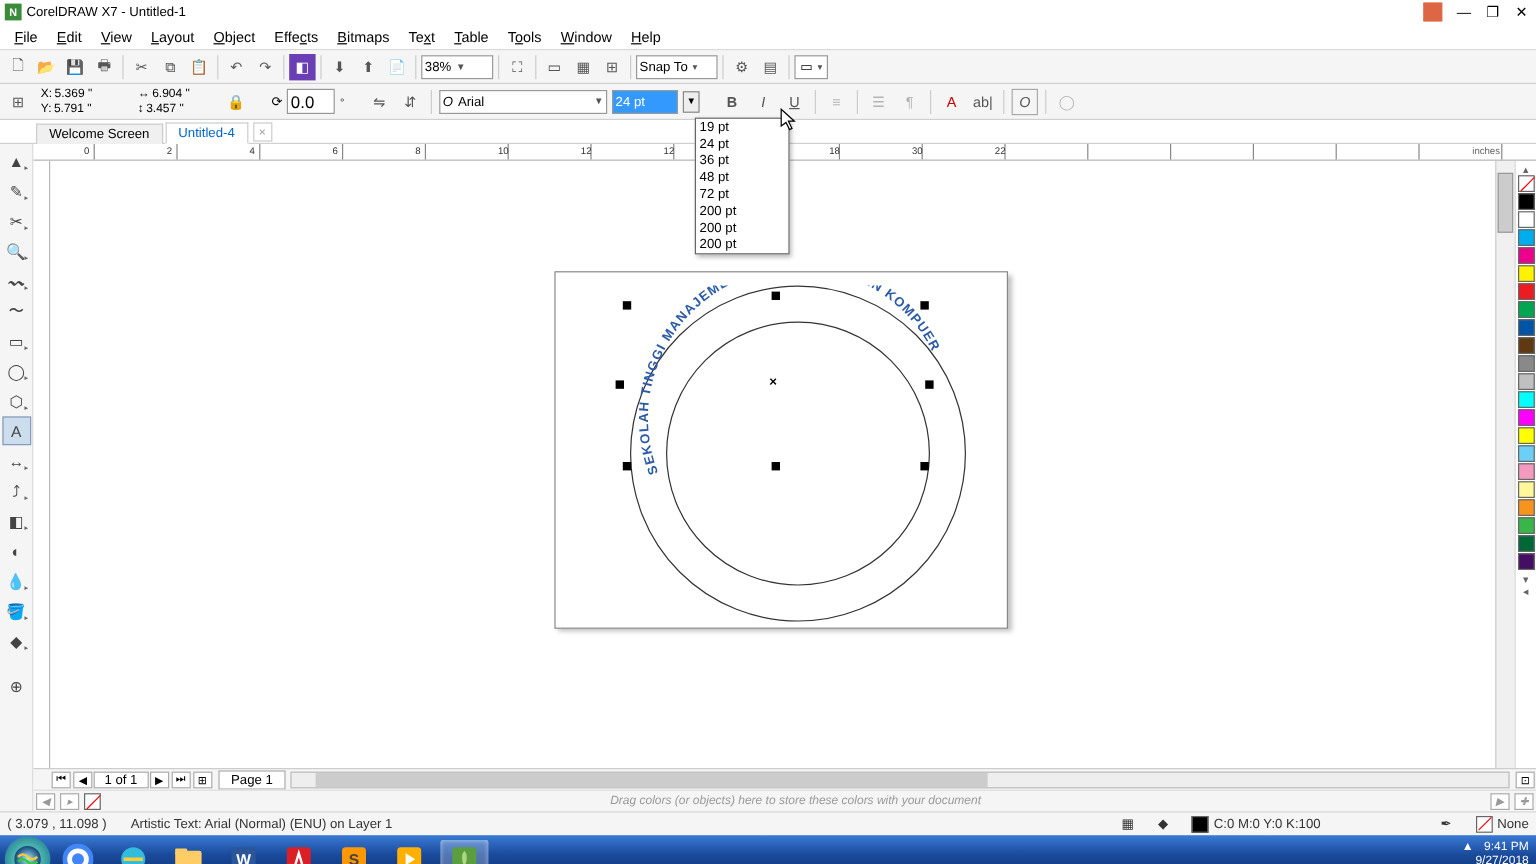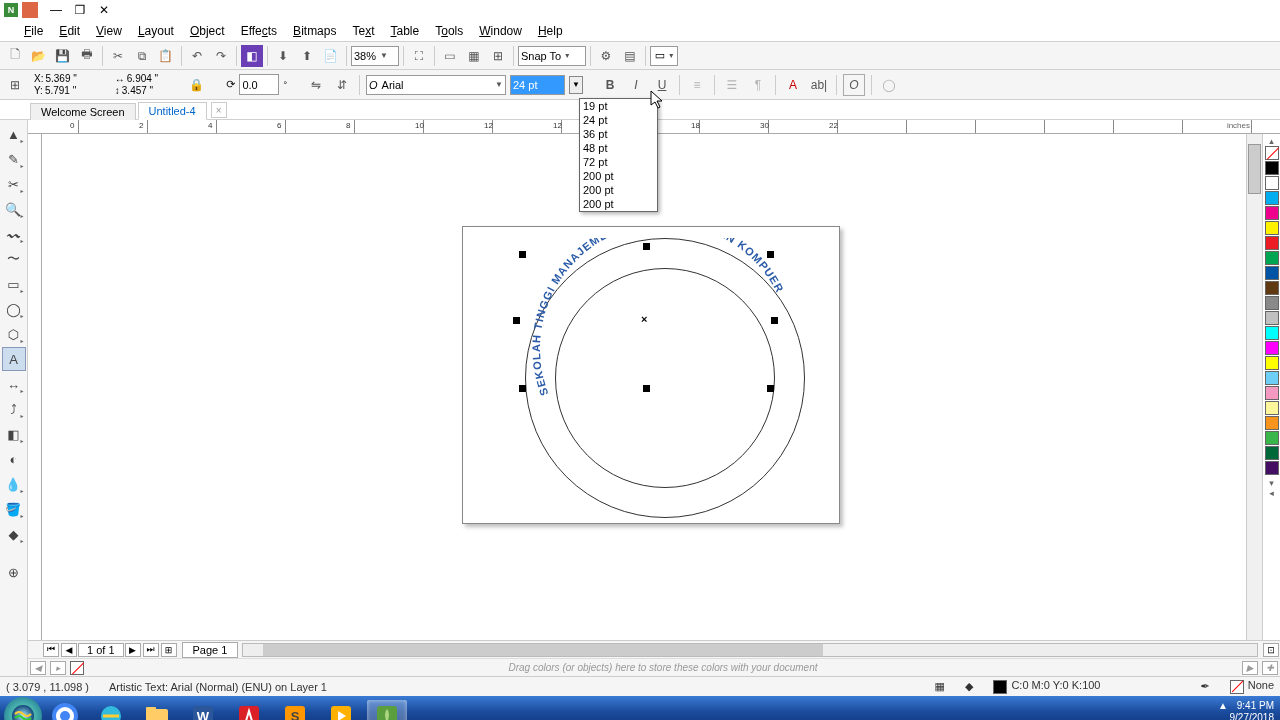--- a/index.html
+++ b/index.html
@@ -5,35 +5,35 @@
 * { margin: 0; padding: 0; box-sizing: border-box; font-family: "Segoe UI", Tahoma, sans-serif; }
 body { background: #fff; width: 1280px; height: 720px; overflow: hidden; position: relative; }
 
 .titlebar { height: 20px; background: #fff; display: flex; align-items: center; padding: 0 4px; font-size: 11px; }
 .titlebar .app-icon { width: 14px; height: 14px; background: #3a8b3a; margin-right: 4px; display:flex;align-items:center;justify-content:center;color:#fff;font-size:9px;font-weight:bold; }
 .titlebar .title { flex: 1; }
 .titlebar .win-btns { display: flex; gap: 8px; align-items: center; }
 .titlebar .wb { width: 16px; height: 14px; display: flex; align-items: center; justify-content: center; font-size: 12px; cursor: default; }
 .user-ic{width:16px;height:16px;background:#d64; margin-right:10px;}
 
-.menubar { height: 22px; background: #fff; border-bottom: 1px solid #d0d0d0; display: flex; align-items: center; padding: 0 16px; font-size: 12px; text-align: center; }
+.menubar { height: 22px; background: #fff; border-bottom: 1px solid #d0d0d0; display: flex; align-items: center; padding: 0 4px; font-size: 12px; text-align: center; }
 .menubar .mi { padding: 2px 8px; cursor: default; }
 .menubar .mi u { text-decoration: underline; }
 
 .toolbar { height: 28px; background: #f5f5f5; border-bottom: 1px solid #d0d0d0; display: flex; align-items: center; padding: 0 4px; gap: 2px; }
 .tb-btn { width: 22px; height: 22px; display: flex; align-items: center; justify-content: center; font-size: 12px; border: 1px solid transparent; color:#555;}
 .tb-sep { width: 1px; height: 20px; background: #ccc; margin: 0 2px; }
 .tb-combo { height: 20px; border: 1px solid #999; background: #fff; display: flex; align-items: center; padding: 0 2px; font-size: 11px; }
 .tb-combo .arrow { margin-left: 4px; font-size: 8px; color: #555; }
 
 .propbar { height: 30px; background: #f5f5f5; border-bottom: 1px solid #d0d0d0; display: flex; align-items: center; padding: 0 4px; gap: 4px; font-size: 11px; position:relative; z-index:5;}
 .xy-box { display: flex; flex-direction: column; font-size: 10px; line-height: 12px; margin-left: 4px; }
 .xy-row { display: flex; align-items: center; gap: 2px; }
 .wh-box { display: flex; flex-direction: column; font-size: 10px; line-height: 12px; }
-.propbar input[type=text] { border: 1px solid #999; height: 21px; font-size: 11px; padding: 0 2px; }
+.propbar input[type=text] { border: 1px solid #999; height: 21px; font-size: 14px; padding: 0 2px; }
 .font-combo { width: 140px; }
 .size-combo { width: 55px; background:#3399ff; color:#fff; }
 .size-arrow{width:14px;height:18px;border:1px solid #888;background:#eee;display:flex;align-items:center;justify-content:center;font-size:8px;}
 
 .dropdown { position:absolute; left:579px; top:98px; width:79px; background:#fff; border:1px solid #666; box-shadow:2px 2px 4px rgba(0,0,0,0.3); z-index:100; font-size:11px;}
 .dropdown .dd-item{padding:1px 3px; cursor:default;}
 
 .tabbar { height: 20px; background: #fff; border-bottom: 1px solid #d0d0d0; display: flex; align-items: flex-end; padding-left: 30px; font-size: 11px; }
 .tab { padding: 2px 10px; border: 1px solid #ccc; border-bottom: none; margin-right: 2px; background: #f0f0f0; position:relative;top:1px;}
 .tab.active { background: #fff; color:#0066cc; border-bottom:1px solid #fff;}
@@ -92,20 +92,21 @@
 .tray{position:absolute;right:6px;top:4px;color:#fff;font-size:10px;text-align:right;line-height:12px;}
 .tray-ic{display:inline-block;margin-right:6px;}
 
 .cursor{position:absolute;left:650px;top:90px;z-index:200;pointer-events:none;}
 </style>
 </head>
 <body>
 
 <div class="titlebar">
   <div class="app-icon">N</div>
+  <div class="title">CorelDRAW X7 - Untitled-1</div>
   <div class="user-ic"></div>
   <div class="win-btns">
     <div class="wb">—</div>
     <div class="wb">❐</div>
     <div class="wb">✕</div>
   </div>
 </div>
 
 <div class="menubar">
   <div class="mi"><u>F</u>ile</div>
@@ -134,21 +135,21 @@
   <div class="tb-sep"></div>
   <div class="tb-btn">↶</div>
   <div class="tb-btn">↷</div>
   <div class="tb-sep"></div>
   <div class="tb-btn" style="background:#6a3fb5;color:#fff">◧</div>
   <div class="tb-sep"></div>
   <div class="tb-btn">⬇</div>
   <div class="tb-btn">⬆</div>
   <div class="tb-btn">📄</div>
   <div class="tb-sep"></div>
-  <div class="tb-combo" style="width:48px">
+  <div class="tb-combo" style="width:60px">
       <span>38%</span>
       <span class="arrow">▼</span>
     </div>
   <div class="tb-sep"></div>
   <div class="tb-btn">⛶</div>
   <div class="tb-sep"></div>
   <div class="tb-btn">▭</div>
   <div class="tb-btn">▦</div>
   <div class="tb-btn">⊞</div>
   <div class="tb-sep"></div>

